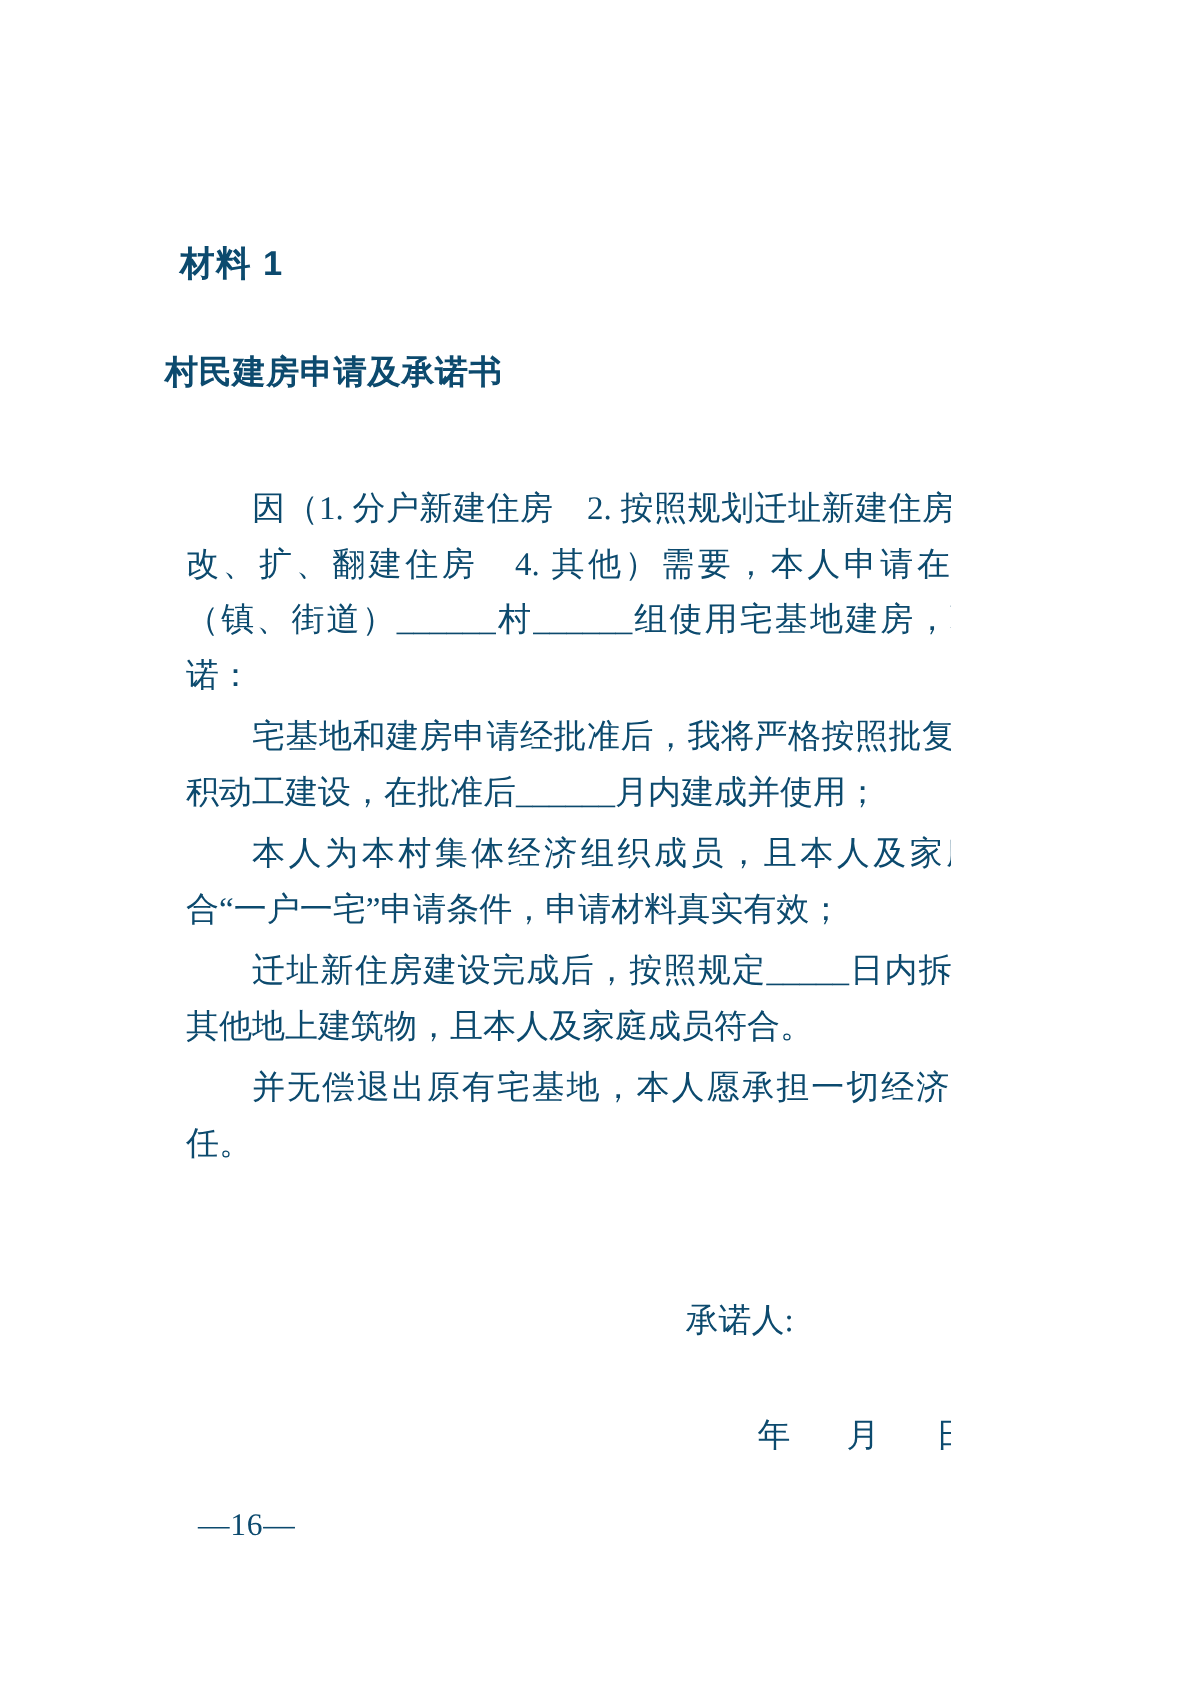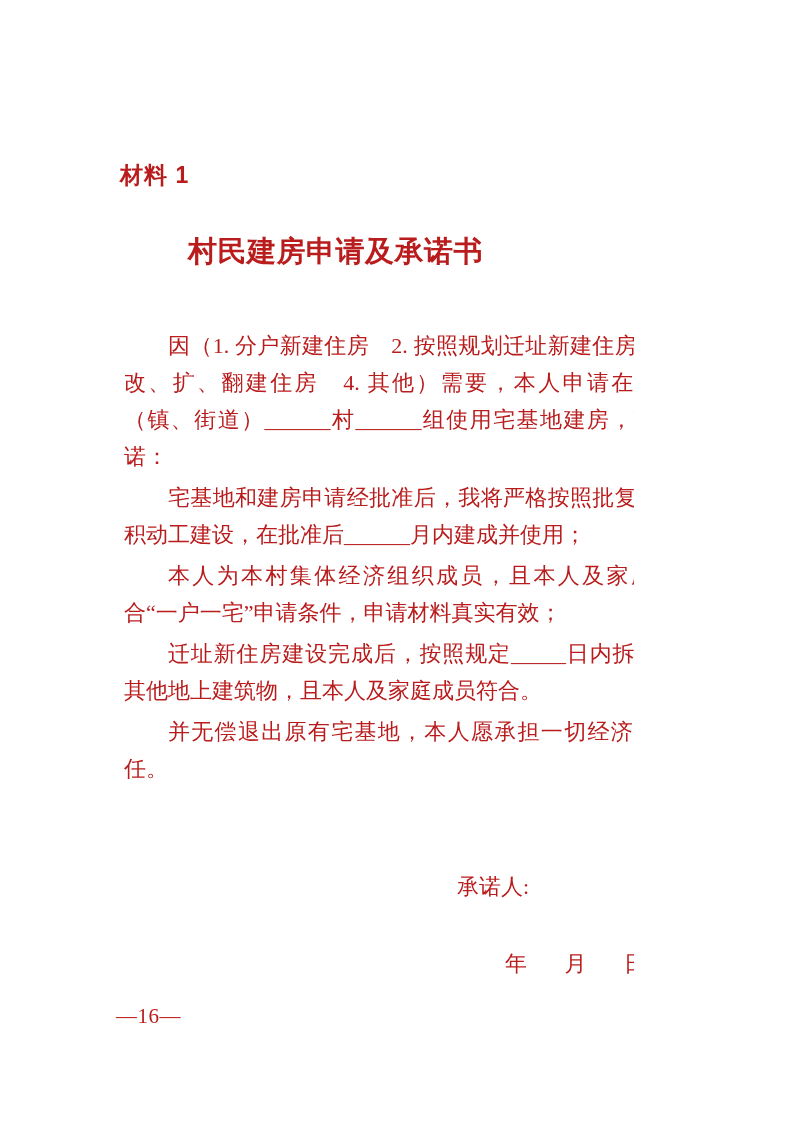--- a/index.html
+++ b/index.html
@@ -5,42 +5,42 @@
   html, body {
     margin: 0;
     padding: 0;
     background: #ffffff;
   }
   .page {
     position: relative;
     width: 634px;
     height: 1122px;
     background: #ffffff;
-    color: #b91c1c;
+    color: #0c4a6e;
     font-family: "Liberation Serif", "DejaVu Serif", serif;
     box-sizing: border-box;
     padding: 0 63px 0 120px;
     overflow: hidden;
   }
   .material-label {
     margin-top: 164px;
     font-family: "Liberation Sans", "DejaVu Sans", sans-serif;
     font-weight: 600;
     font-size: 23px;
     line-height: 1;
     letter-spacing: 1px;
   }
   .doc-title {
     margin: 50px 0 0 0;
     position: relative;
     left: -10px;
-    font-size: 29px;
+    font-size: 22px;
     font-weight: bold;
     line-height: 1;
-    text-align: center;
+    text-align: left;
     letter-spacing: 0.5px;
   }
   .doc-body {
     margin-top: 61px;
     width: 610px;
     font-size: 22px;
     line-height: 37px;
     text-align: justify;
     text-justify: inter-character;
   }
@@ -61,21 +61,21 @@
   .date-line {
     margin-top: 55px;
     padding-left: 385px;
     font-size: 22px;
     line-height: 1;
     letter-spacing: 0.35em;
     white-space: pre;
   }
   .page-number {
     position: absolute;
-    left: 116px;
+    left: 132px;
     top: 1006px;
     font-size: 21px;
     line-height: 1;
     letter-spacing: 0.5px;
   }
 </style>
 </head>
 <body>
 
 <div class="page">

